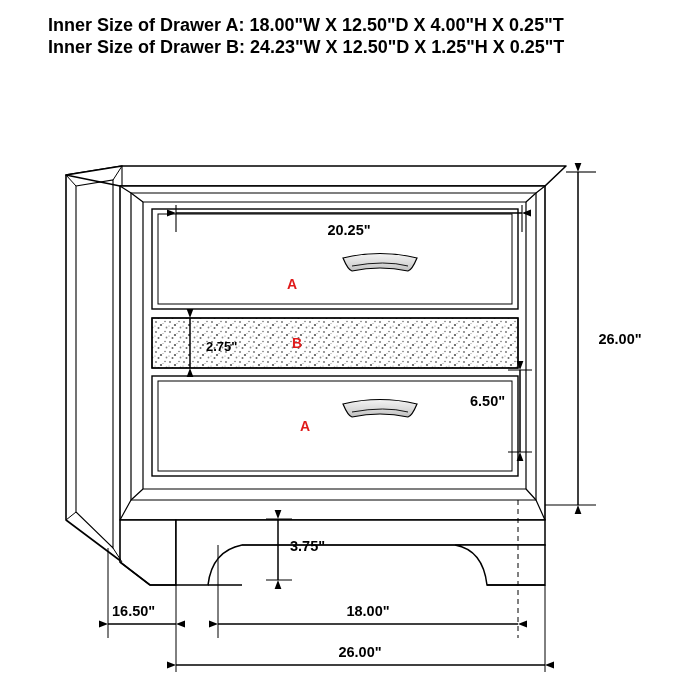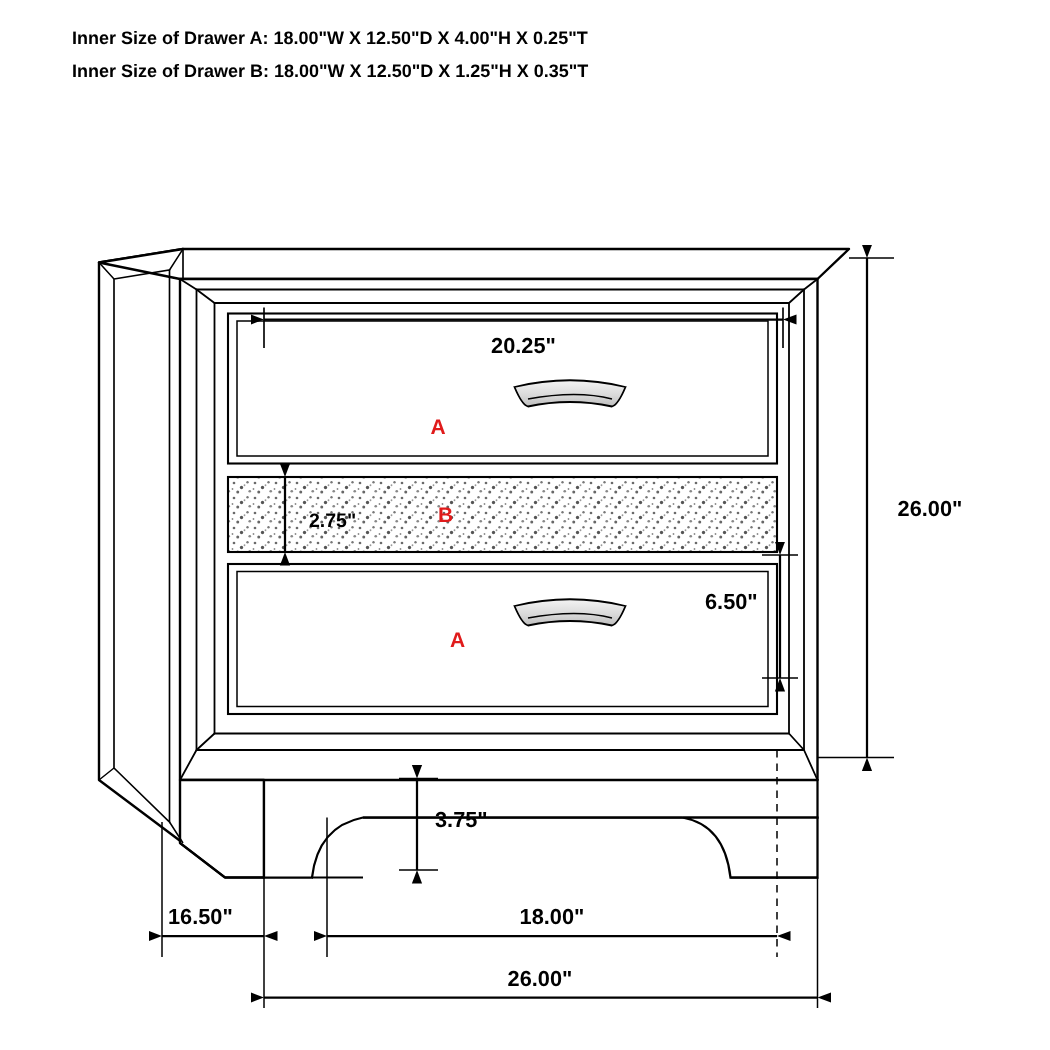--- a/index.html
+++ b/index.html
@@ -20,21 +20,21 @@
     width: 700px;
     height: 700px;
   }
   .header {
     position: absolute;
     left: 48px;
     top: 14px;
     width: 620px;
   }
   .header-line {
-    font-size: 12px;
+    font-size: 18px;
     font-weight: bold;
     color: #000;
     line-height: 22px;
     white-space: nowrap;
   }
   svg.diagram {
     position: absolute;
     left: 0;
     top: 0;
     width: 700px;
@@ -59,21 +59,21 @@
     fill: #000;
   }
 </style>
 </head>
 <body>
 
 <div id="stage">
 
   <div class="header">
     <div class="header-line">Inner Size of Drawer A: 18.00"W X 12.50"D X 4.00"H X 0.25"T</div>
-    <div class="header-line">Inner Size of Drawer B: 18.00"W X 12.50"D X 1.25"H X 0.35"T</div>
+    <div class="header-line">Inner Size of Drawer B: 24.23"W X 12.50"D X 1.25"H X 0.25"T</div>
   </div>
 
   <svg class="diagram" viewBox="0 0 700 700">
     <defs>
       <marker id="arrL" markerWidth="10" markerHeight="8" refX="9" refY="4" orient="auto" markerUnits="userSpaceOnUse">
         <path d="M9,4 L0,0.6 L0,7.4 Z" fill="#000"></path>
       </marker>
       <marker id="arrR" markerWidth="10" markerHeight="8" refX="1" refY="4" orient="auto" markerUnits="userSpaceOnUse">
         <path d="M1,4 L10,0.6 L10,7.4 Z" fill="#000"></path>
       </marker>

